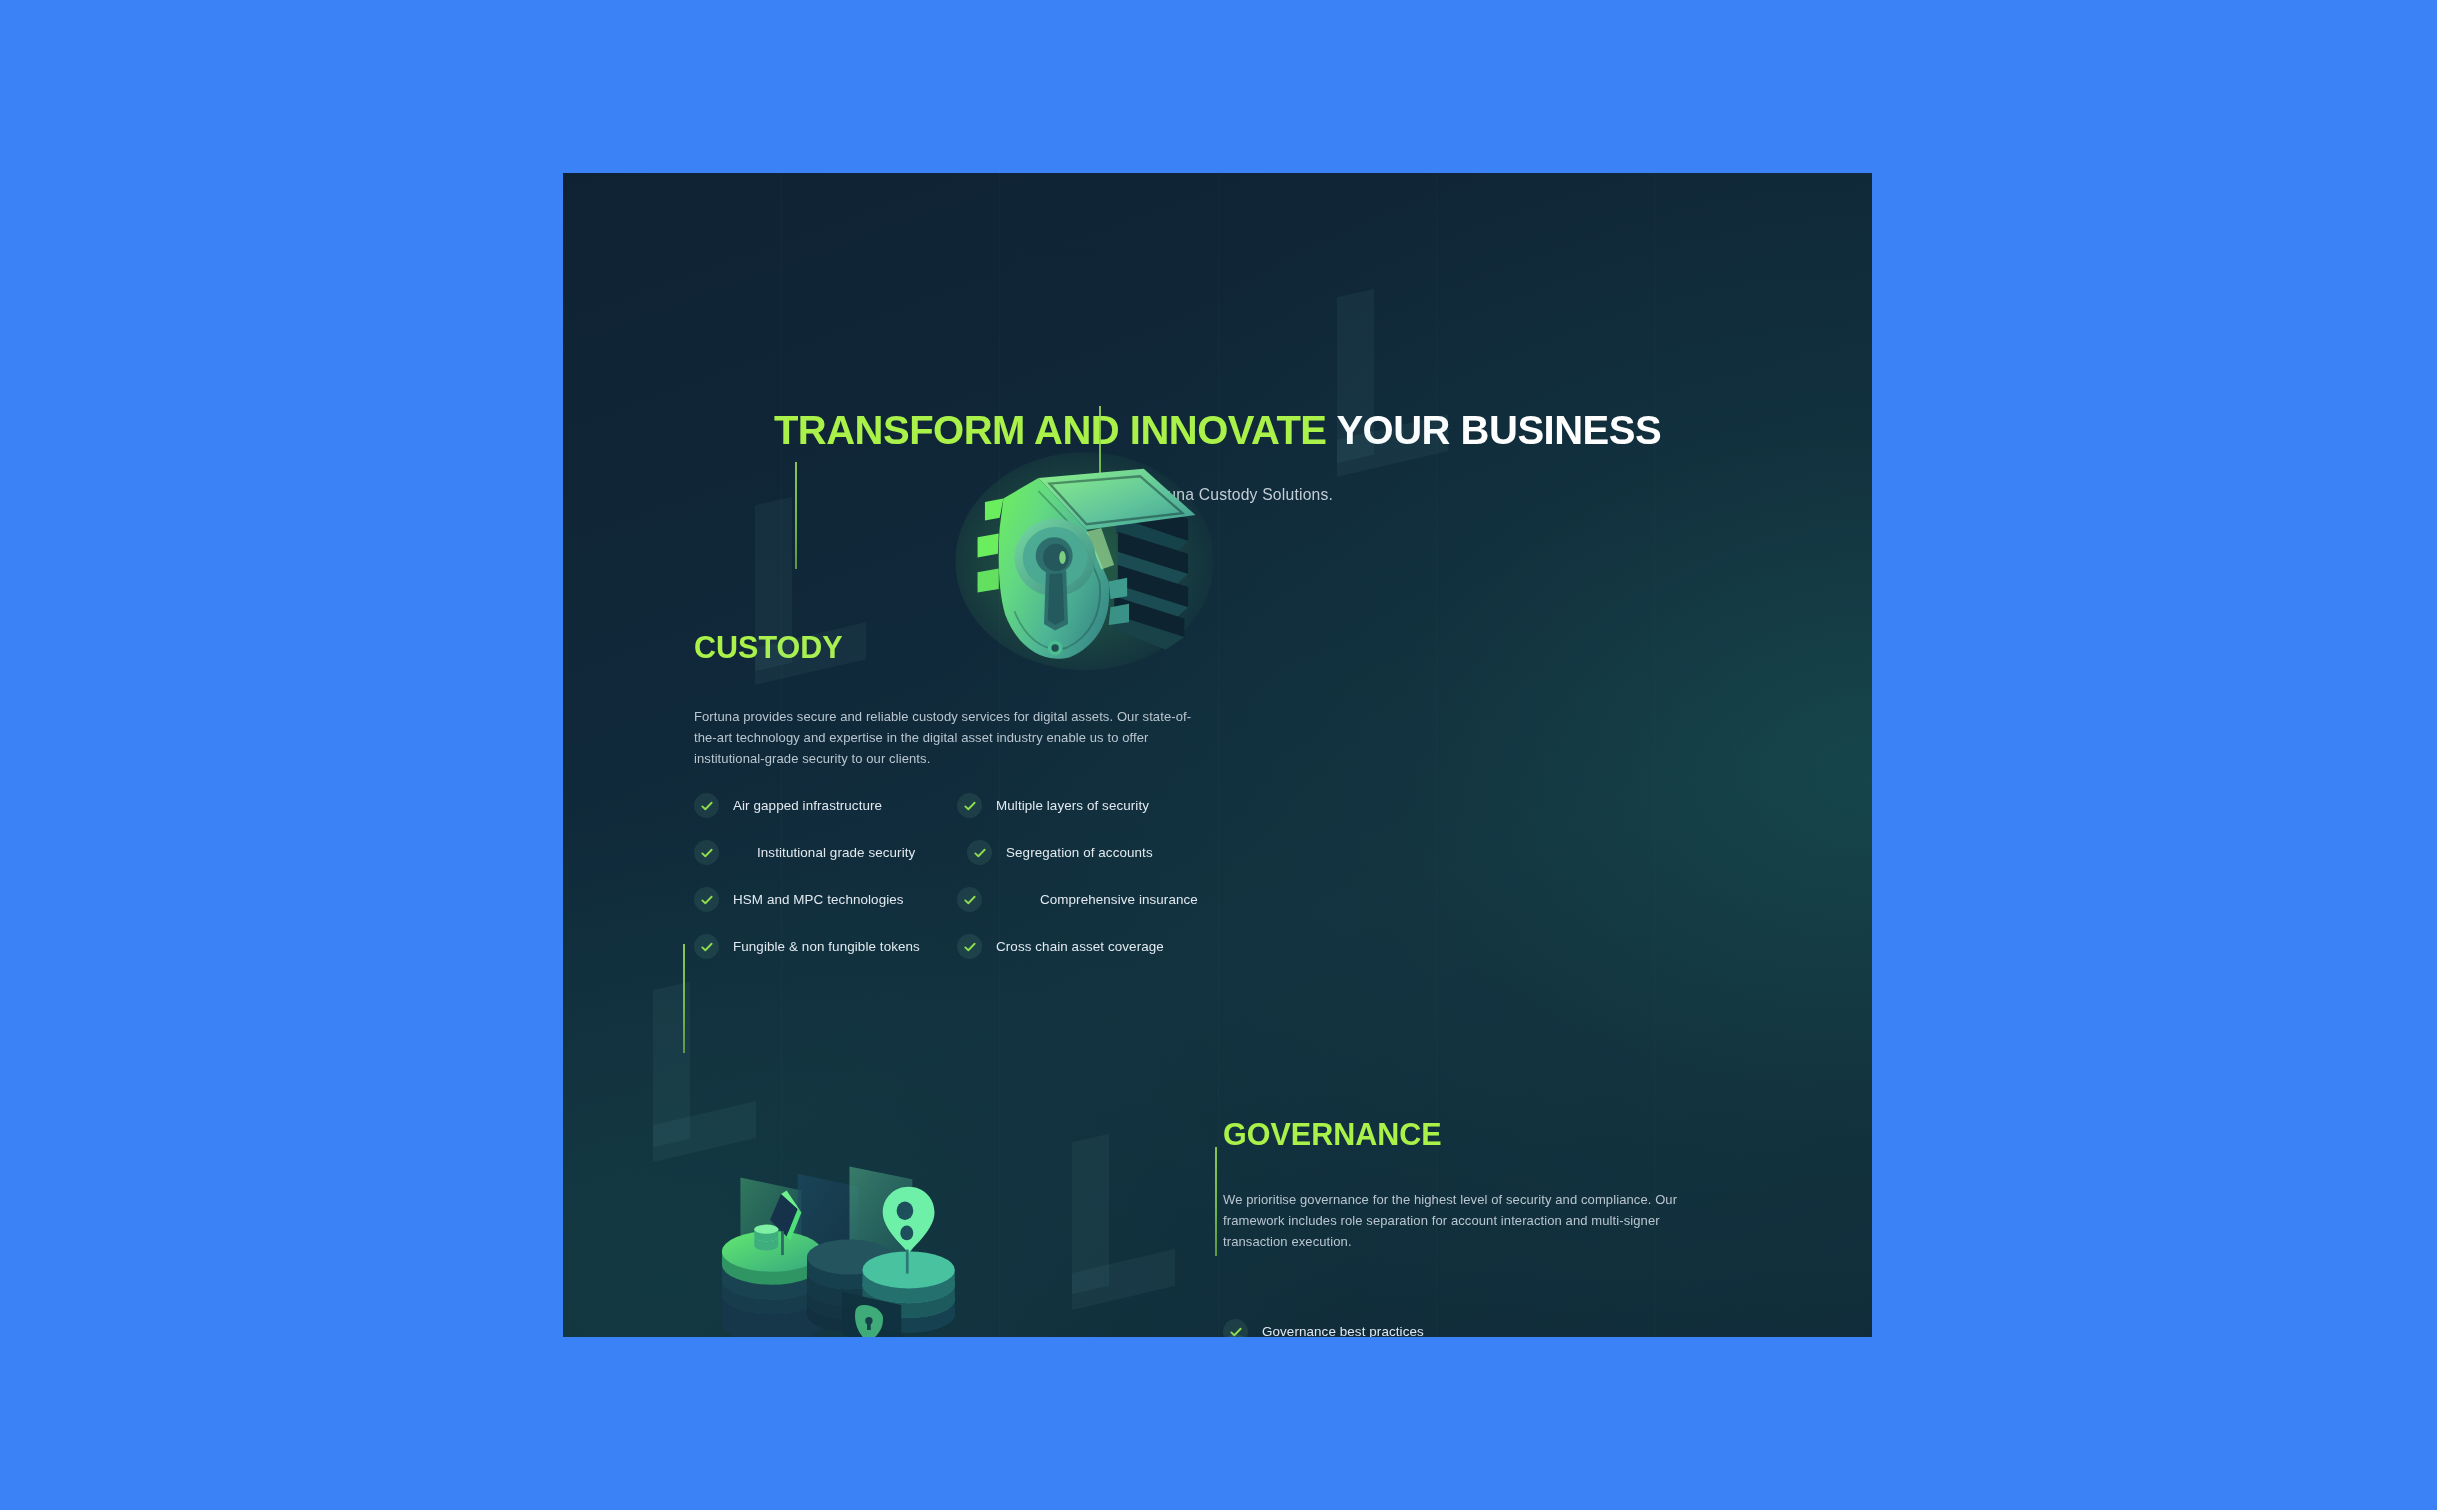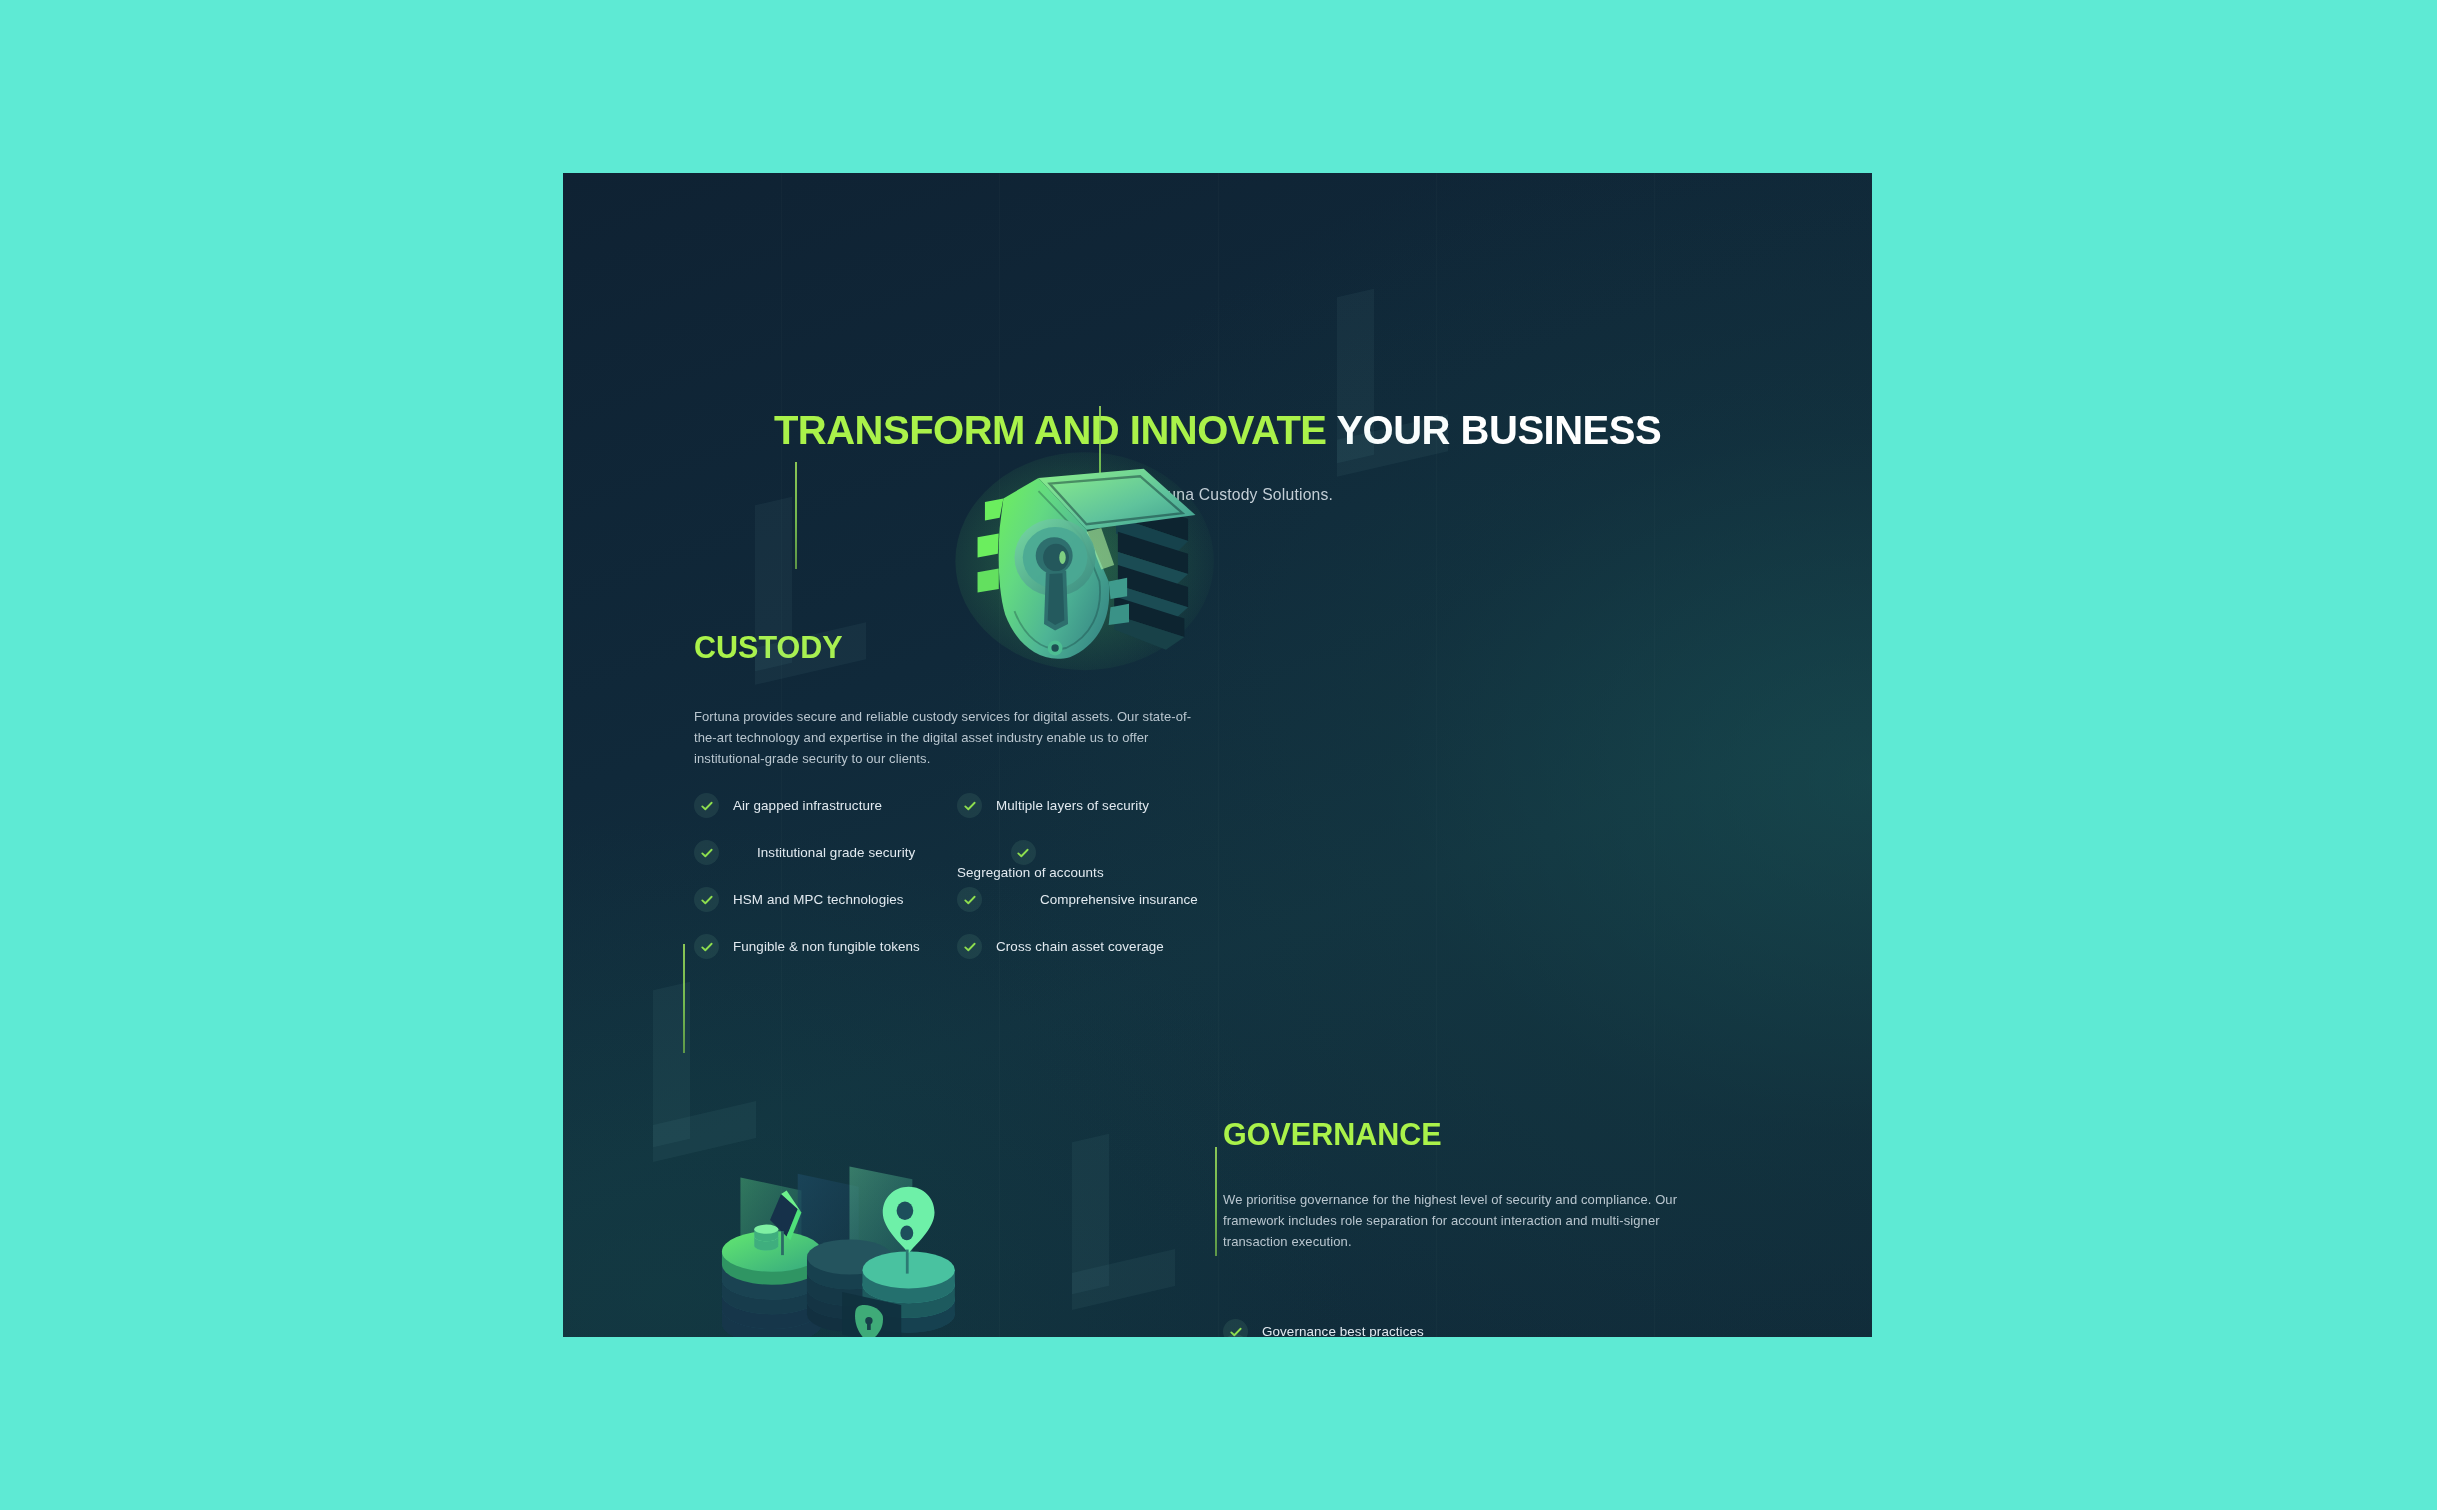--- a/index.html
+++ b/index.html
@@ -8,21 +8,21 @@
   html, body {
     width:2438px; height:1511px;
     background:#1e1e1e;
     font-family:"Liberation Sans", sans-serif;
     overflow:hidden;
   }
 
   #stage {
     position:relative;
     width:2438px; height:1511px;
-    background:#5eead4;
+    background:#3b82f6;
   }
 
   
   #panel {
     position:absolute;
     left:563px; top:173px;
     width:1309px; height:1164px;
     overflow:hidden;
     background:
       radial-gradient(115% 95% at 100% 52%, rgba(26,86,86,0.55) 0%, rgba(21,62,68,0.30) 32%, rgba(16,40,54,0.0) 62%),
@@ -167,21 +167,21 @@
     </div>
 
     <div class="feat" style="left:394px; top:620px;">
       <span class="badge">
         <svg width="14" height="14" viewBox="0 0 16 16">
             <path d="M2.6 8.4 L6.1 11.7 L13.3 4.3" fill="none" stroke="#8ede4e" stroke-width="2.1" stroke-linecap="round" stroke-linejoin="round"></path>
           </svg>
       </span>
       <span class="ftxt">Multiple layers of security</span>
     </div>
-    <div class="feat" style="left:394px; top:667px;flex-direction:column;">
+    <div class="feat" style="left:404px; top:667px;">
       <span class="badge">
         <svg width="14" height="14" viewBox="0 0 16 16">
             <path d="M2.6 8.4 L6.1 11.7 L13.3 4.3" fill="none" stroke="#8ede4e" stroke-width="2.1" stroke-linecap="round" stroke-linejoin="round"></path>
           </svg>
       </span>
       <span class="ftxt">Segregation of accounts</span>
     </div>
     <div class="feat" style="left:394px; top:714px;gap:44px;">
       <span class="badge">
         <svg width="14" height="14" viewBox="0 0 16 16">

